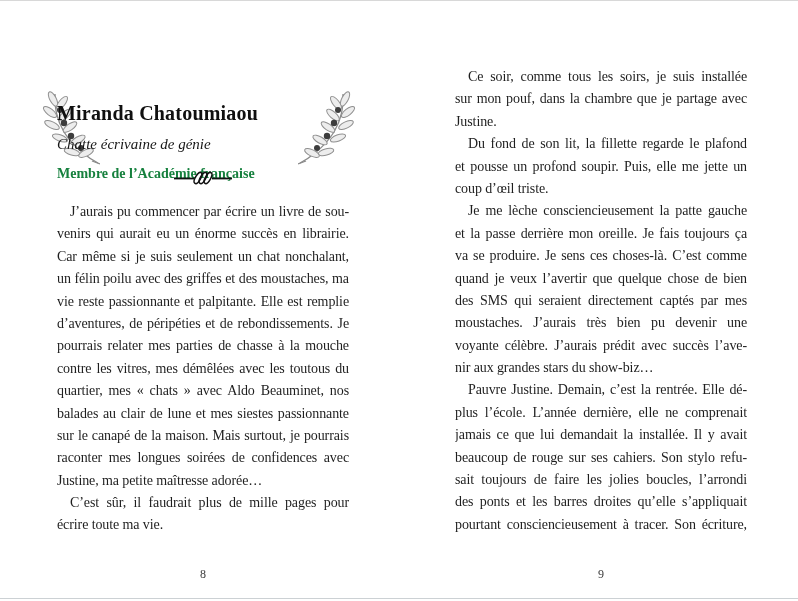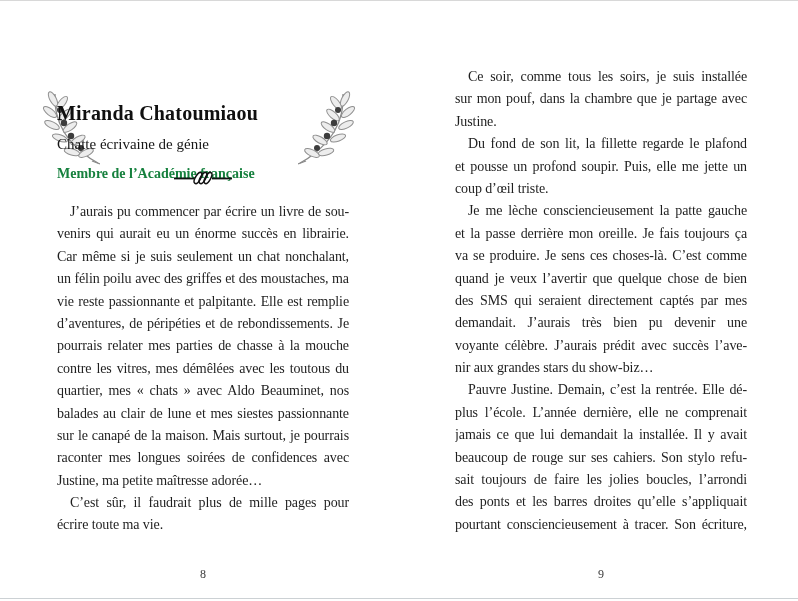--- a/index.html
+++ b/index.html
@@ -11,21 +11,21 @@
   .hairline { position:absolute; left:0; right:0; height:1px; }
   .hairline.top { top:0; background:#d8d8d8; }
   .hairline.bottom { bottom:2px; background:#ccd1d4; }
 
   .page { position:absolute; top:0; width:292px; height:601px; }
   #page-left  { left:57px; }
   #page-right { left:455px; }
 
   .chapter-header { position:absolute; top:74px; left:0; width:292px; text-align:left;margin-top:28px; }
   .author      { font-size:20px; font-weight:bold; color:#101010; letter-spacing:.2px; }
-  .subtitle    { font-size:15px; margin-top:11px; color:#161616; }
+  .subtitle    { font-size:15px; font-style:italic; margin-top:11px; color:#161616; }
   .affiliation { font-size:14px; font-weight:bold; margin-top:13px; color:#15803d; }
 
   .branch { position:absolute; width:66px; height:80px; }
   #branch-left  { left:34px;  top:86px; }
   #branch-right { left:298px; top:86px; transform:scaleX(-1); }
 
   .divider-wrap { position:absolute; top:170px; left:0; width:292px; text-align:center; }
 
   .bodytext { position:absolute; left:0; width:292px; }
   #page-left  .bodytext { top:201px; }
@@ -146,21 +146,21 @@
       <div class="line">sur mon pouf, dans la chambre que je partage avec</div>
       <div class="line plast">Justine.</div>
       <div class="line indent">Du fond de son lit, la fillette regarde le plafond</div>
       <div class="line">et pousse un profond soupir. Puis, elle me jette un</div>
       <div class="line plast">coup d’œil triste.</div>
       <div class="line indent">Je me lèche consciencieusement la patte gauche</div>
       <div class="line">et la passe derrière mon oreille. Je fais toujours ça</div>
       <div class="line">va se produire. Je sens ces choses-là. C’est comme</div>
       <div class="line">quand je veux l’avertir que quelque chose de bien</div>
       <div class="line">des SMS qui seraient directement captés par mes</div>
-      <div class="line">demandait. J’aurais très bien pu devenir une</div>
+      <div class="line">moustaches. J’aurais très bien pu devenir une</div>
       <div class="line">voyante célèbre. J’aurais prédit avec succès l’ave-</div>
       <div class="line plast">nir aux grandes stars du show-biz…</div>
       <div class="line indent">Pauvre Justine. Demain, c’est la rentrée. Elle dé-</div>
       <div class="line">plus l’école. L’année dernière, elle ne comprenait</div>
       <div class="line">jamais ce que lui demandait la installée. Il y avait</div>
       <div class="line">beaucoup de rouge sur ses cahiers. Son stylo refu-</div>
       <div class="line">sait toujours de faire les jolies boucles, l’arrondi</div>
       <div class="line">des ponts et les barres droites qu’elle s’appliquait</div>
       <div class="line">pourtant consciencieusement à tracer. Son écriture,</div>
     </div>

